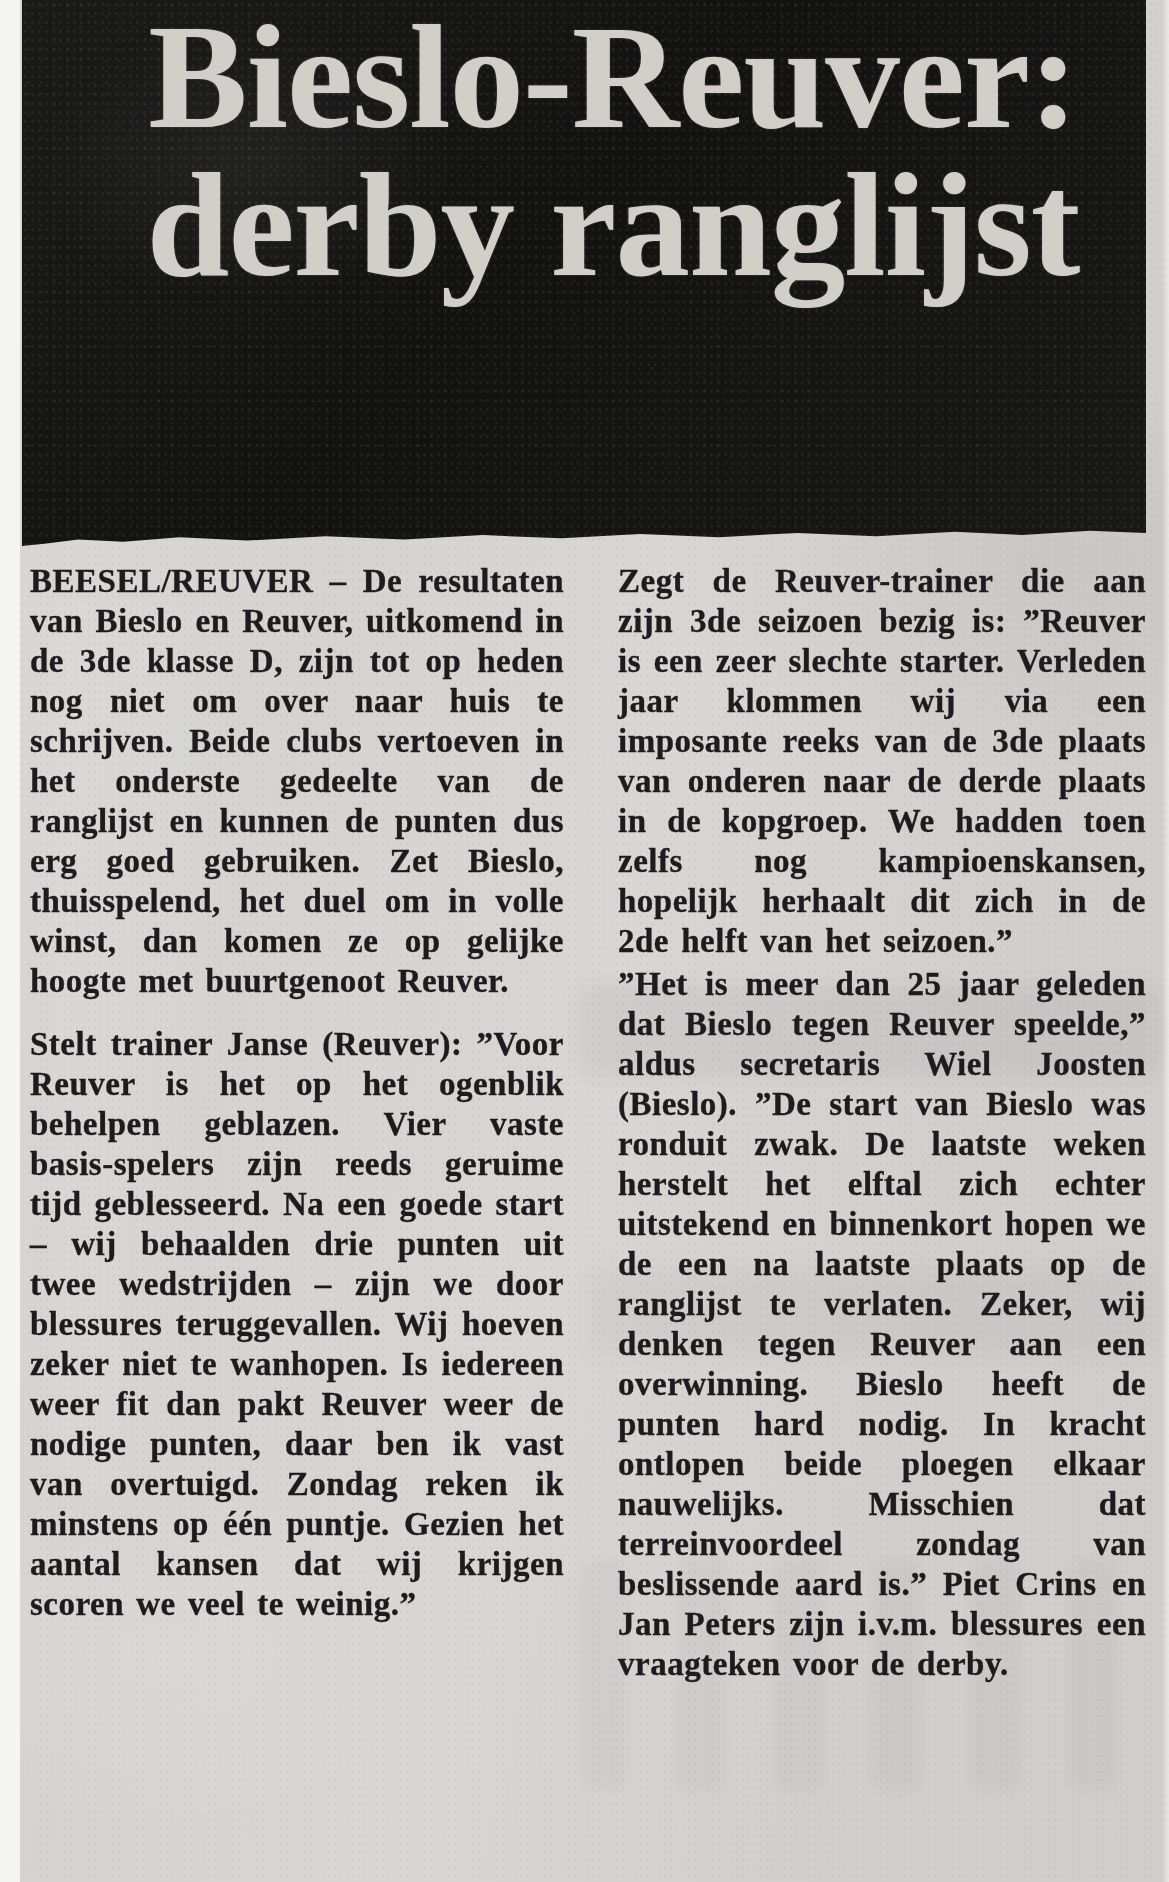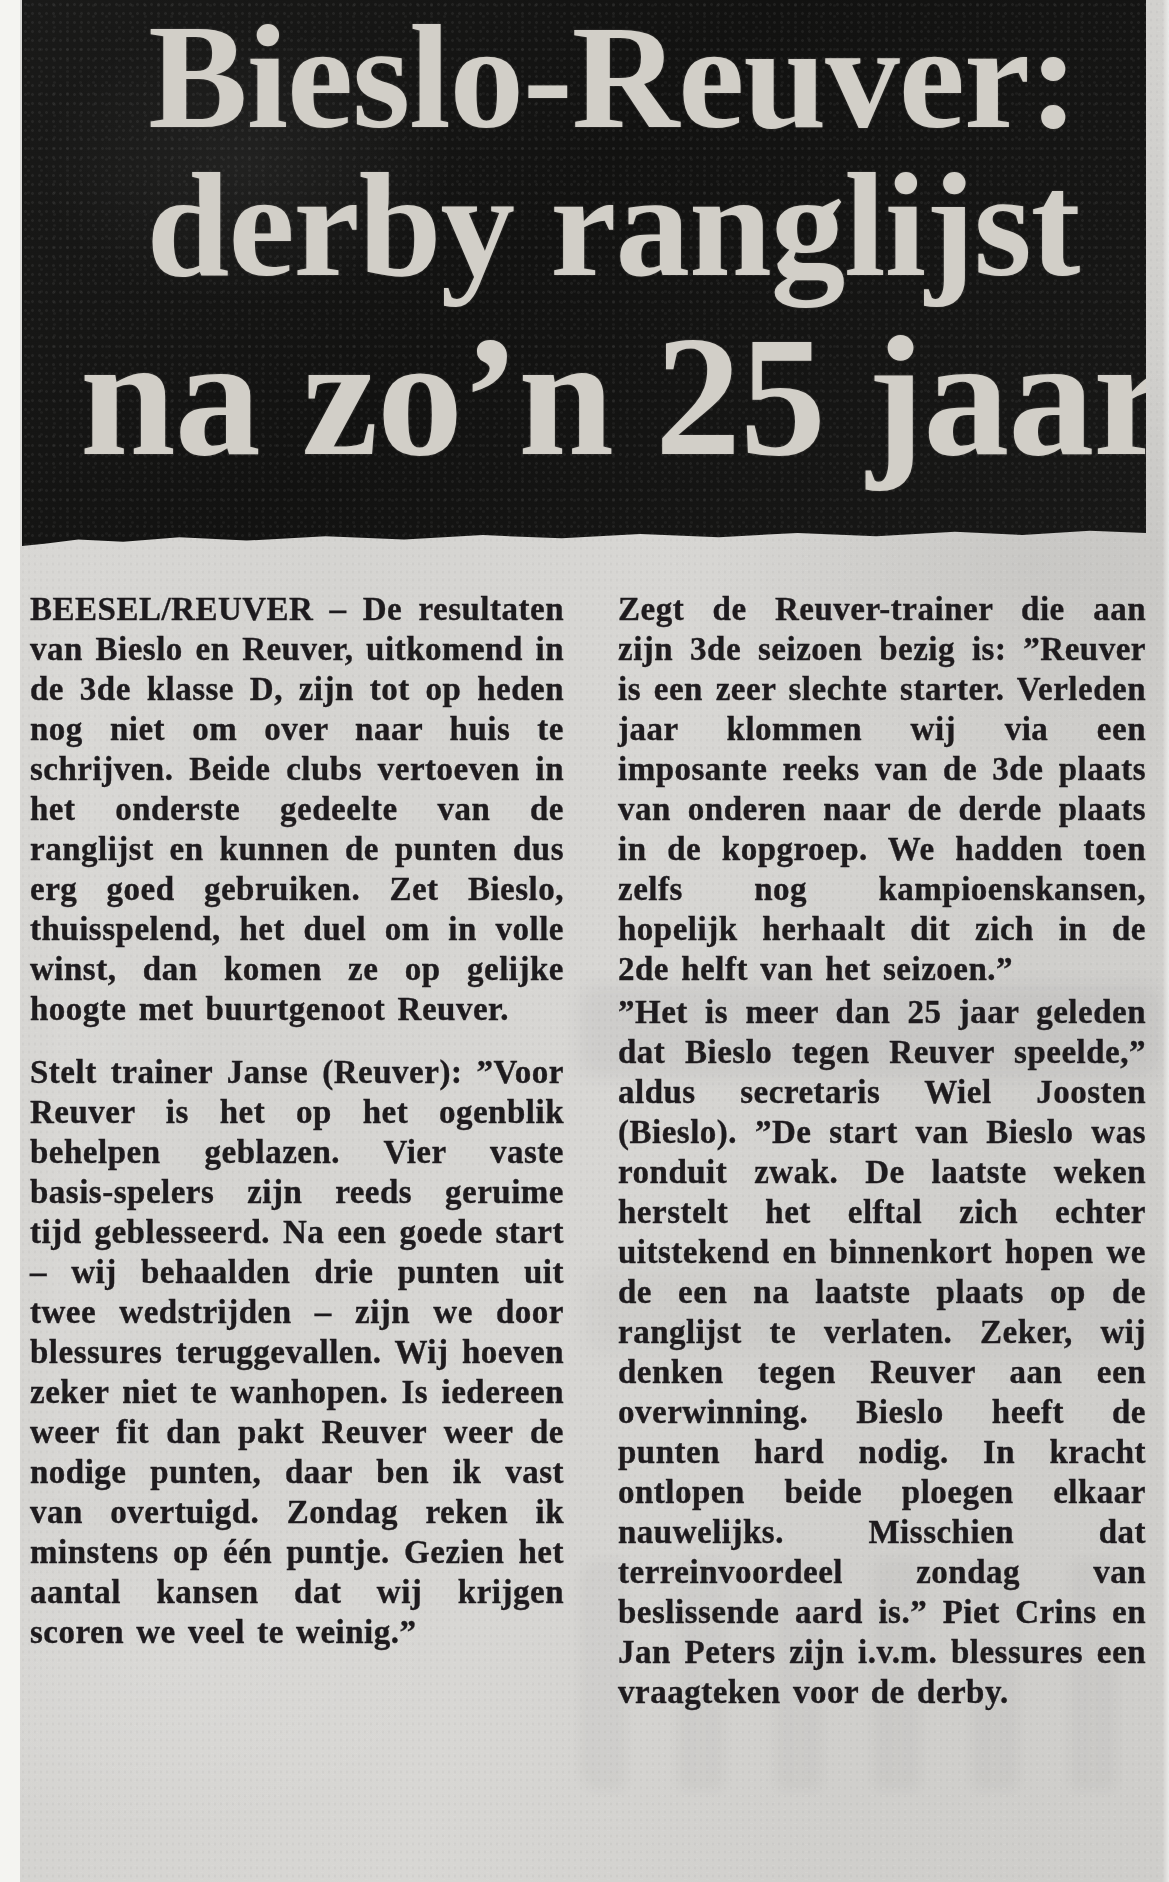--- a/index.html
+++ b/index.html
@@ -57,21 +57,21 @@
     white-space:nowrap;
     letter-spacing:-1px;
     text-shadow:0 0 2px rgba(230,228,220,.28);
   }
   .hl-1{font-size:149px;line-height:150px;margin-top:2px;}
   .hl-2{font-size:149px;line-height:146px;}
   .hl-3{font-size:172px;line-height:196px;}
   
   .columns{
     position:absolute;left:10px;top:561px;width:1116px;
-    display:flex;gap:54px;margin-top:28px;
+    display:flex;gap:54px;
   }
   .col{box-sizing:border-box;}
   .col-left{width:534px;}
   .col-right{width:528px;}
   .col p{
     margin:0;
     font-size:33px;line-height:40px;font-weight:700;
     color:var(--ink);
     text-align:justify;
     letter-spacing:.5px;word-spacing:3.5px;
@@ -93,21 +93,20 @@
     background:linear-gradient(90deg, rgba(255,255,255,.07), transparent);filter:blur(6px);}
 </style>
 </head>
 <body>
 
 <div class="paper">
 
   <div class="headline-block">
     <div class="hl hl-1">Bieslo-Reuver:</div>
     <div class="hl hl-2">derby ranglijst</div>
-    <div class="hl hl-3">na zo’n 25 jaar</div>
   </div>
 
   <div class="ghost ghost-4"></div>
   <div class="ghost ghost-1"></div>
   <div class="ghost ghost-2"></div>
   <div class="ghost ghost-3"></div>
 
   <div class="columns">
     <div class="col col-left">
       <p>BEESEL/REUVER – De resultaten van Bieslo en Reuver, uitkomend in de 3de klasse D, zijn tot op heden nog niet om over naar huis te schrijven. Beide clubs vertoeven in het onderste gedeelte van de ranglijst en kunnen de punten dus erg goed gebruiken. Zet Bieslo, thuisspelend, het duel om in volle winst, dan komen ze op gelijke hoogte met buurtgenoot Reuver.</p>

